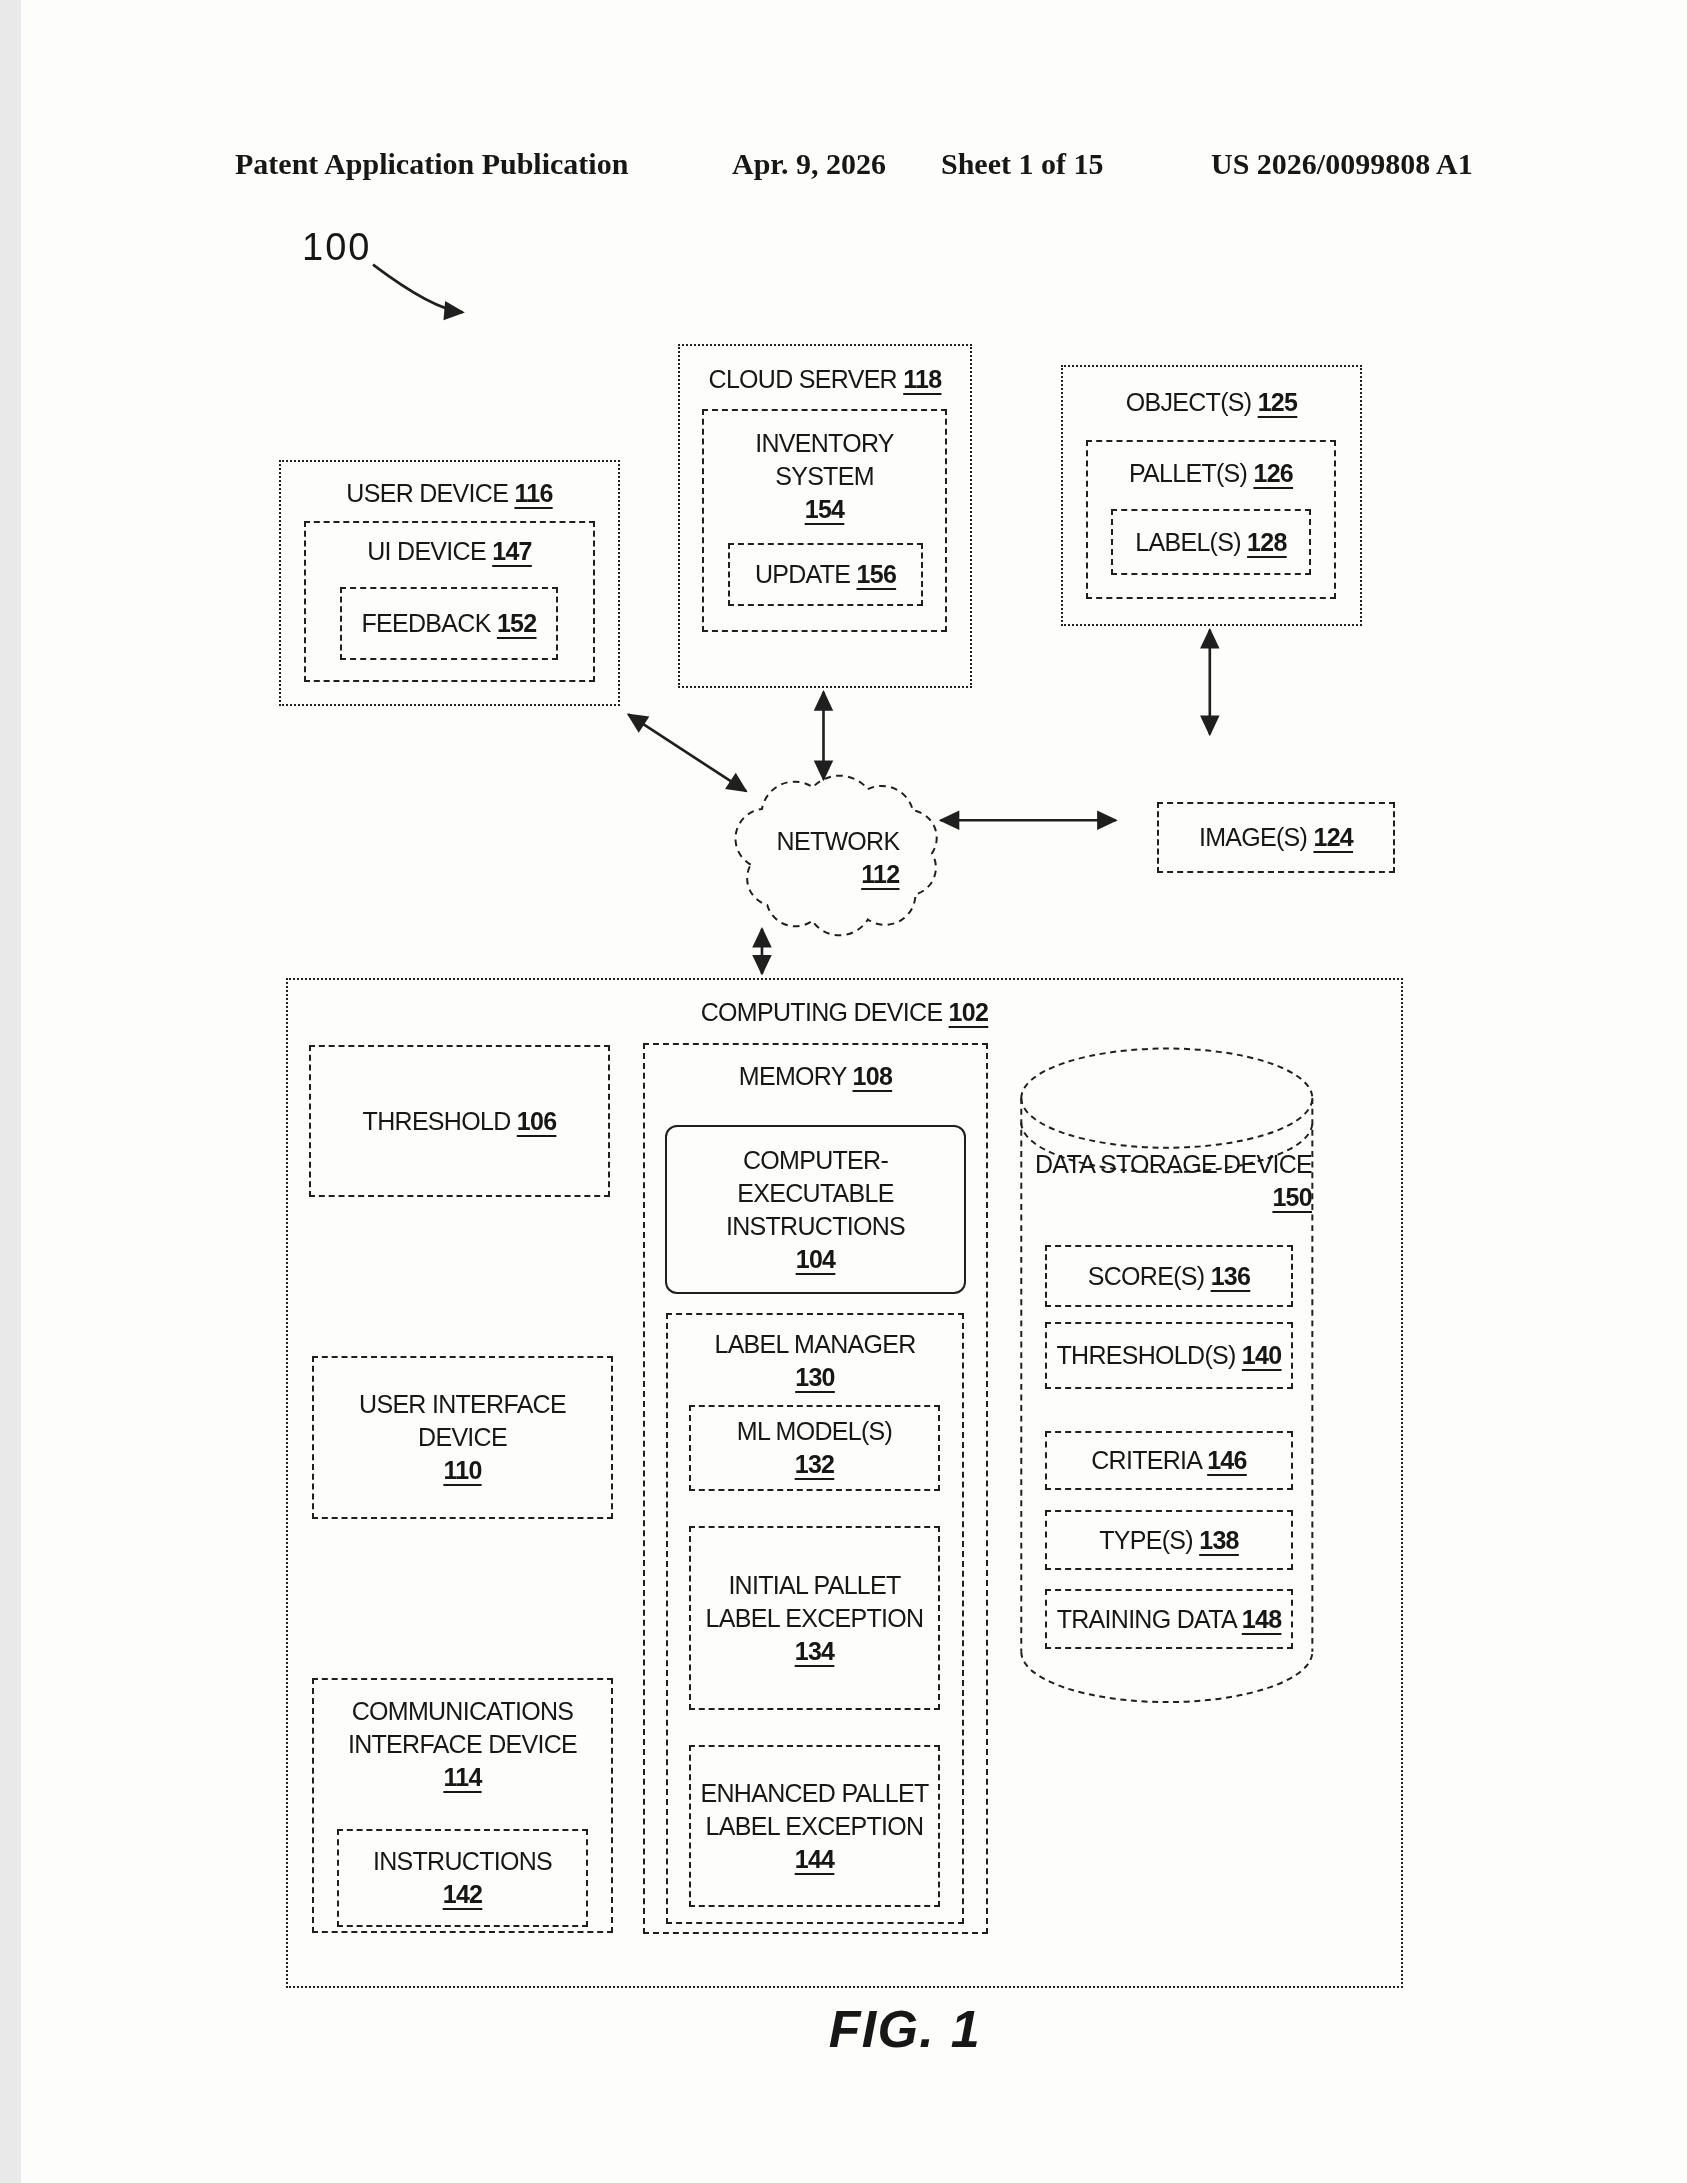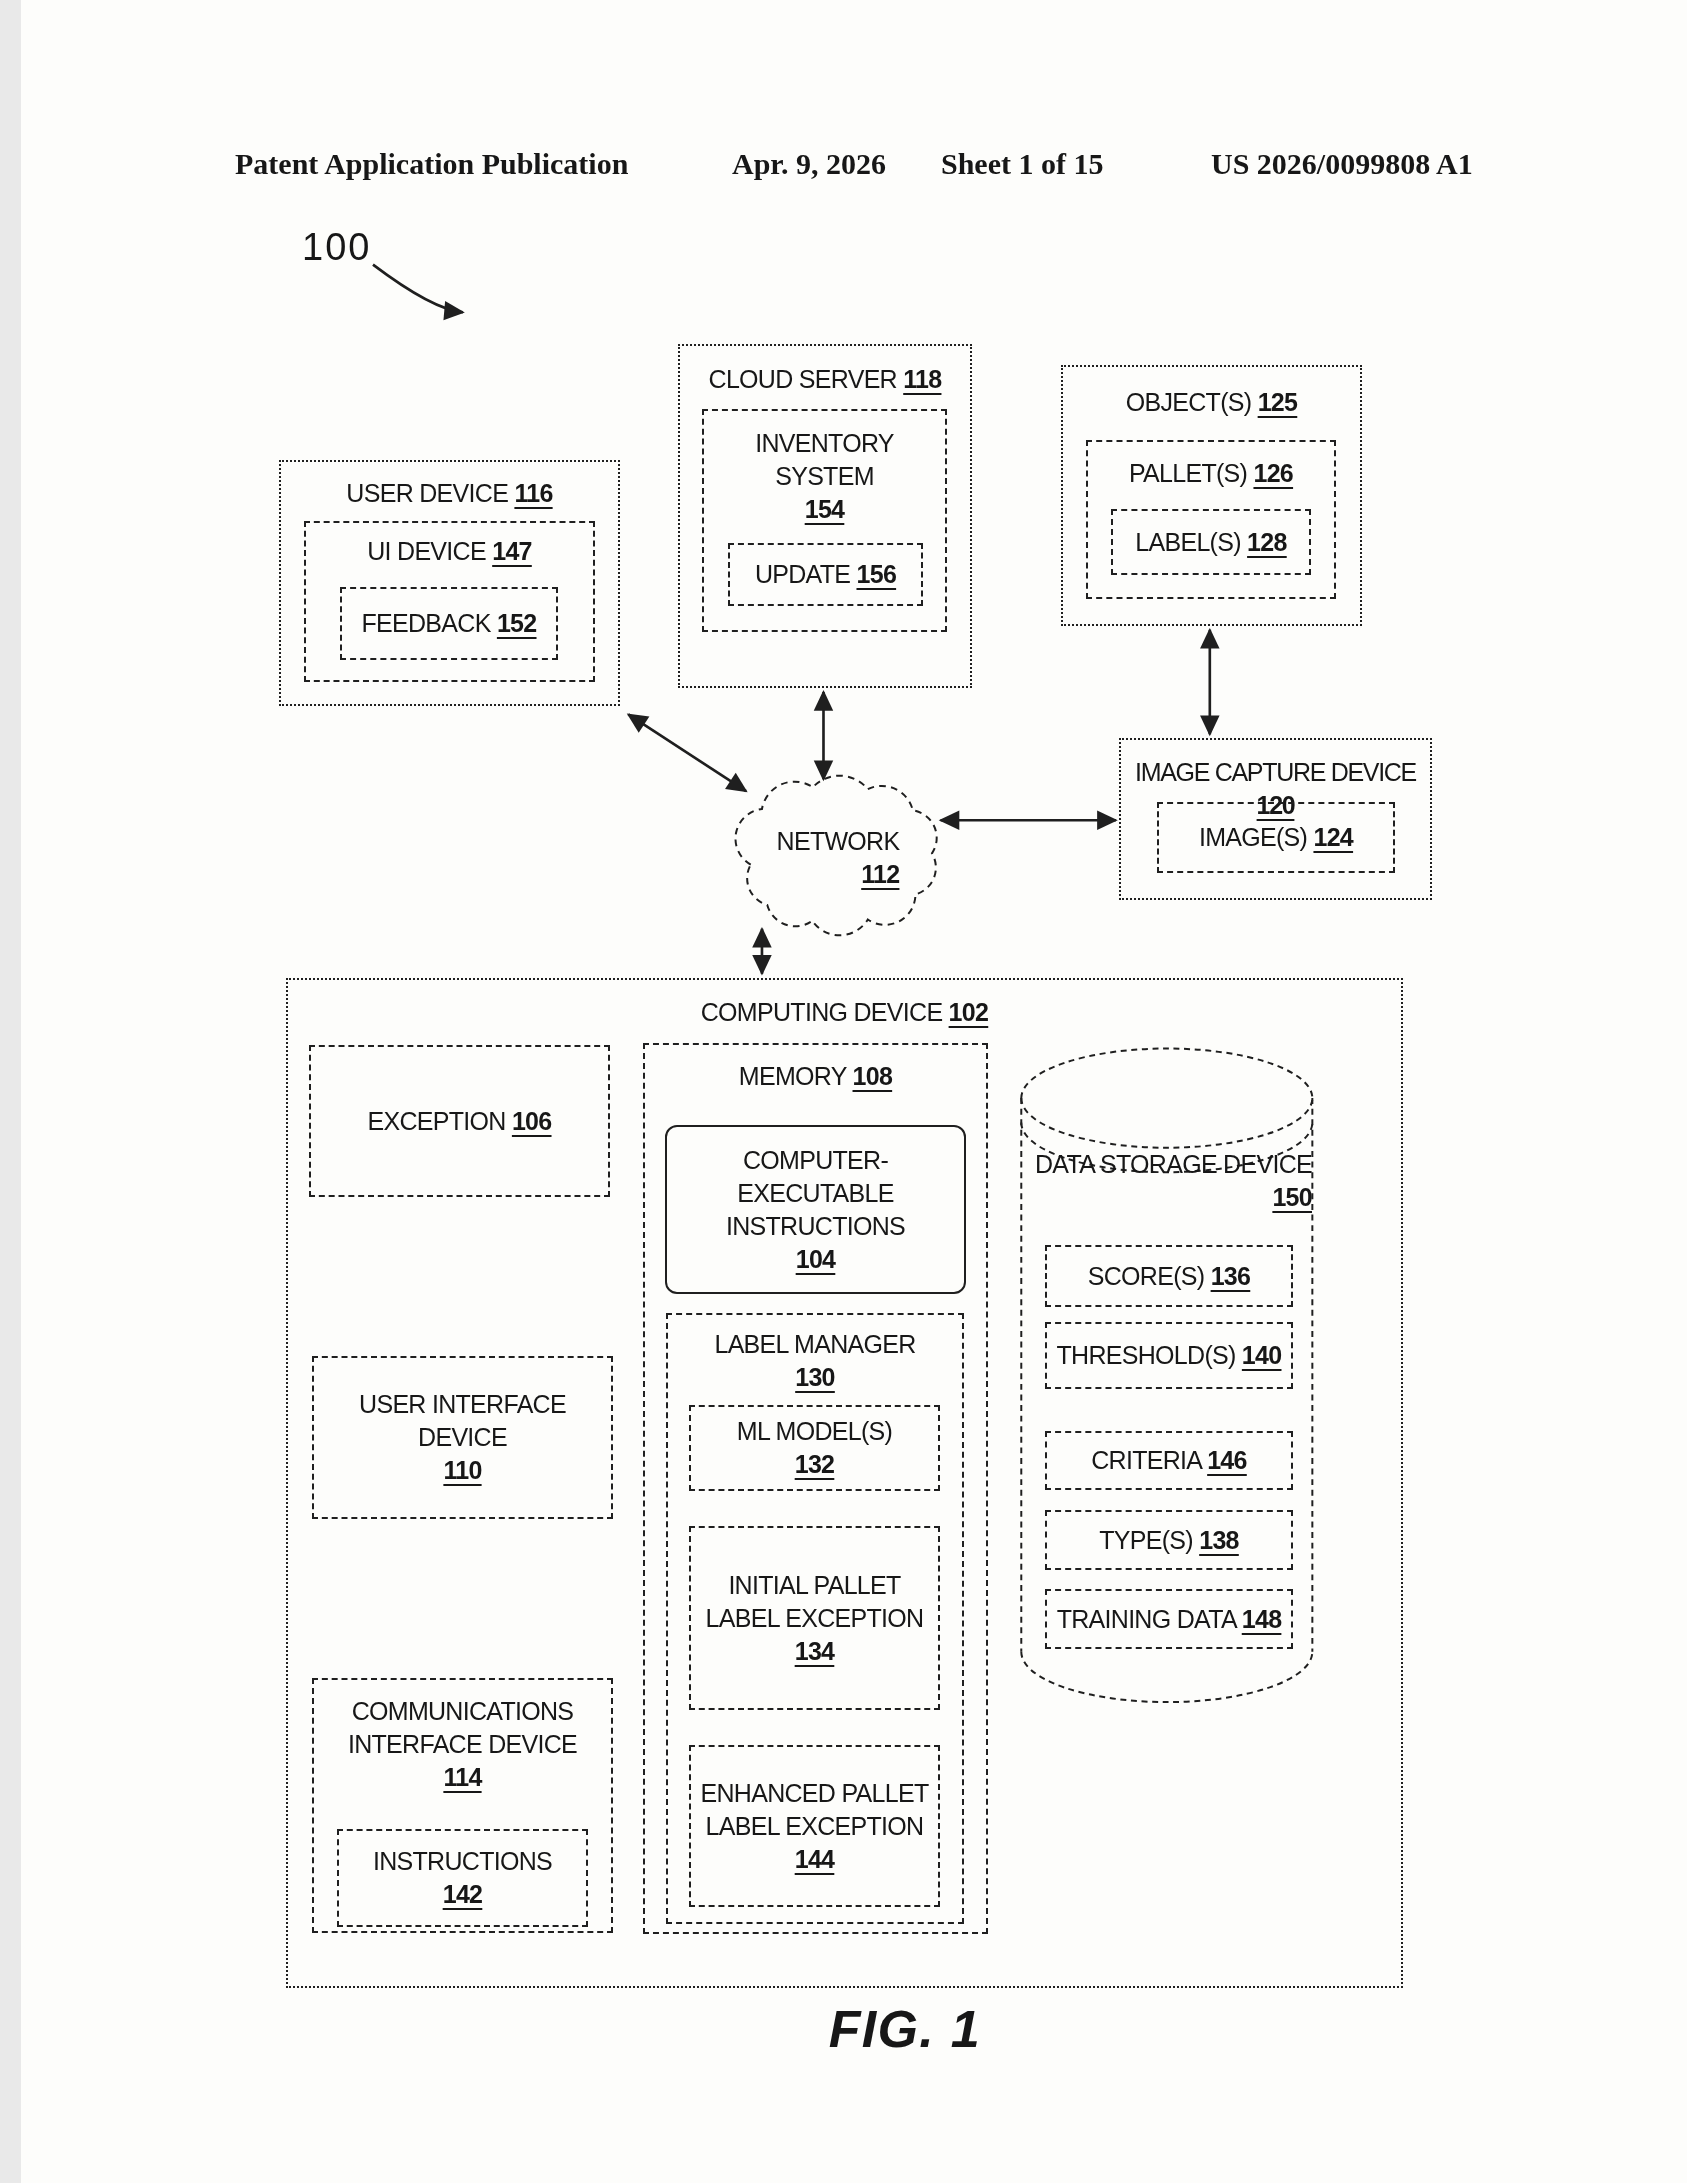--- a/index.html
+++ b/index.html
@@ -100,33 +100,30 @@
   </div>
   <div class="box c" style="left:1090px;top:509px;width:200px;height:66px">
     <div class="title"><span>LABEL(S) </span><span class="ref">128</span></div>
   </div>
 
   <div class="free c" style="left:718px;top:810px;width:198px;height:96px">
     <div class="title"><span>NETWORK
 </span><span class="ref">112</span></div>
   </div>
 
-  <div class="box dotted" style="left:1098px;top:738px;width:313px;height:162px;padding-top:16px">
-    <div class="title" style="letter-spacing:-1.3px"><span>IMAGE CAPTURE DEVICE </span><span class="ref">120</span></div>
-  </div>
   <div class="box c" style="left:1136px;top:802px;width:238px;height:71px">
     <div class="title"><span>IMAGE(S) </span><span class="ref">124</span></div>
   </div>
 
   <div class="box dotted" style="left:265px;top:978px;width:1117px;height:1010px;padding-top:16px">
     <div class="title"><span>COMPUTING DEVICE </span><span class="ref">102</span></div>
   </div>
 
   <div class="box c" style="left:288px;top:1045px;width:301px;height:152px">
-    <div class="title"><span>EXCEPTION </span><span class="ref">106</span></div>
+    <div class="title"><span>THRESHOLD </span><span class="ref">106</span></div>
   </div>
 
   <div class="box" style="left:622px;top:1043px;width:345px;height:891px;padding-top:14.6px">
     <div class="title"><span>MEMORY </span><span class="ref">108</span></div>
   </div>
   <div class="box c solid" style="left:644px;top:1125px;width:301px;height:169px">
     <div class="title"><span>COMPUTER-
 EXECUTABLE
 INSTRUCTIONS
 </span><span class="ref">104</span></div>

